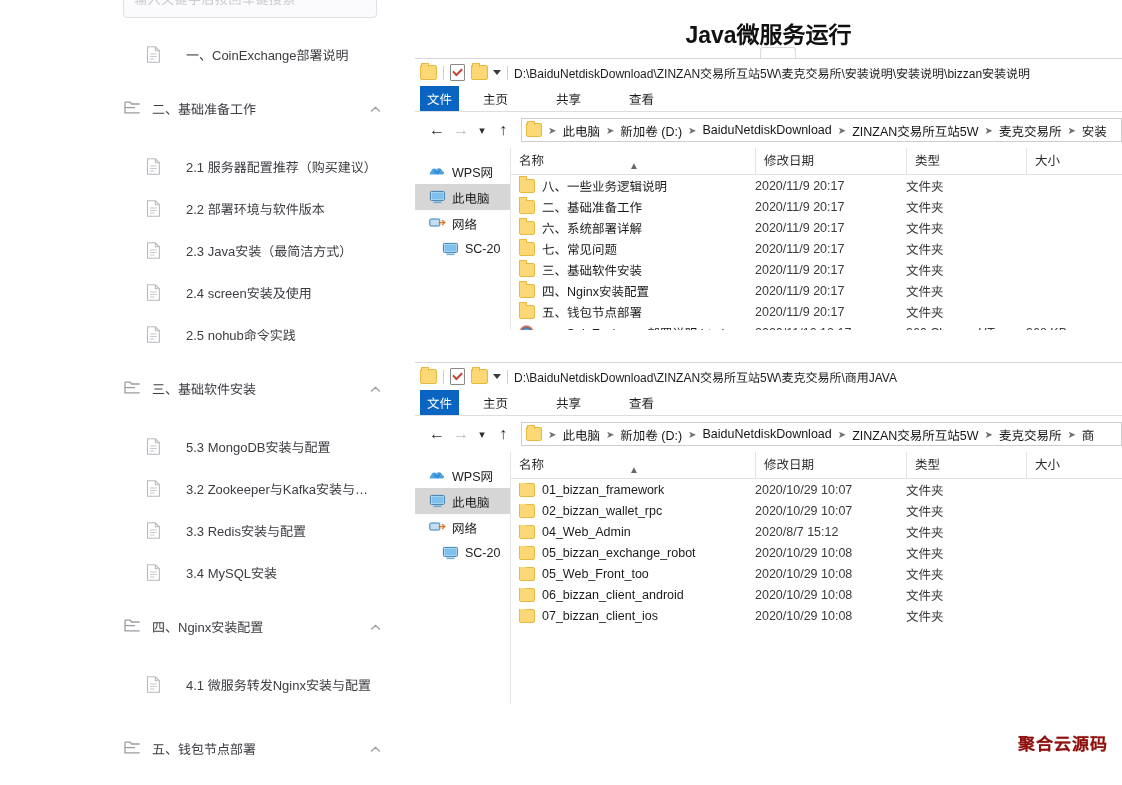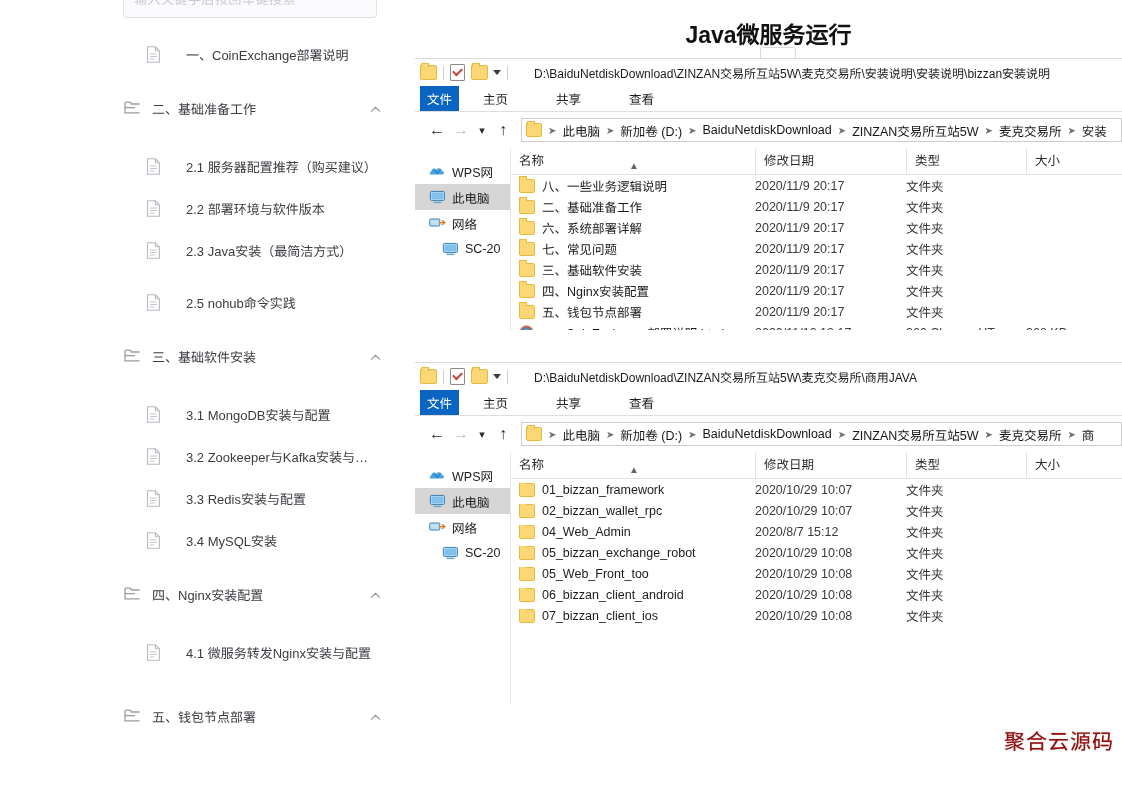--- a/index.html
+++ b/index.html
@@ -180,21 +180,21 @@
     transform: rotate(-45deg);
   }
   .qa-caret {
     width: 0; height: 0;
     border-left: 4px solid transparent;
     border-right: 4px solid transparent;
     border-top: 5px solid #3a3a3a;
     margin-left: 5px;
   }
   .ex-path {
-    margin-left: 20px;
+    margin-left: 0;
     font-size: 12px;
     color: #1c1c1c;
     white-space: nowrap;
     overflow: hidden;
   }
   .ex-ribbon {
     height: 25px;
     display: flex;
     align-items: stretch;
     background: #ffffff;
@@ -375,24 +375,24 @@
   .fi.html {
     background: radial-gradient(circle at 50% 50%, #ffffff 14%, #78c0e8 26%, #3a7fc4 48%, #e8552a 66%, #f4b01c 88%);
     border-radius: 50%;
     width: 13px; height: 13px;
     border: 1px solid #bbb;
   }
 
   
   #watermark {
     position: absolute;
-    right: 8px;
+    right: 14px;
     bottom: 30px;
-    font-size: 21px;
-    font-weight: normal;
+    font-size: 17px;
+    font-weight: bold;
     color: #8f0e0e;
     letter-spacing: 1px;
     font-family: "DejaVu Sans", sans-serif;
     text-shadow: 0 0 1px rgba(140,10,10,.5);
   }
 </style>
 </head>
 <body>
 
 <div id="doc-pane">
@@ -444,20 +444,28 @@
       <div style="height: 10px;"></div>
       <div class="o-row leaf">
         <span class="ic"><svg width="15" height="17" viewBox="0 0 15 17">
             <path d="M1.5 .8 H9.4 L13.4 4.8 V16.2 H1.5 Z" fill="#fff" stroke="#b9b9c0" stroke-width="1.1"></path>
             <path d="M9.4 .8 V4.8 H13.4" fill="none" stroke="#b9b9c0" stroke-width="1.1"></path>
             <path d="M4 8 H10.8 M4 10.5 H10.8 M4 13 H8.6" stroke="#c7c7ce" stroke-width="1"></path>
           </svg></span>
         <span class="lbl">2.3 Java安装（最简洁方式）</span>
       </div>
       <div style="height: 10px;"></div>
+      <div class="o-row leaf">
+        <span class="ic"><svg width="15" height="17" viewBox="0 0 15 17">
+            <path d="M1.5 .8 H9.4 L13.4 4.8 V16.2 H1.5 Z" fill="#fff" stroke="#b9b9c0" stroke-width="1.1"></path>
+            <path d="M9.4 .8 V4.8 H13.4" fill="none" stroke="#b9b9c0" stroke-width="1.1"></path>
+            <path d="M4 8 H10.8 M4 10.5 H10.8 M4 13 H8.6" stroke="#c7c7ce" stroke-width="1"></path>
+          </svg></span>
+        <span class="lbl">2.4 screen安装及使用</span>
+      </div>
       <div style="height: 10px;"></div>
       <div class="o-row leaf">
         <span class="ic"><svg width="15" height="17" viewBox="0 0 15 17">
             <path d="M1.5 .8 H9.4 L13.4 4.8 V16.2 H1.5 Z" fill="#fff" stroke="#b9b9c0" stroke-width="1.1"></path>
             <path d="M9.4 .8 V4.8 H13.4" fill="none" stroke="#b9b9c0" stroke-width="1.1"></path>
             <path d="M4 8 H10.8 M4 10.5 H10.8 M4 13 H8.6" stroke="#c7c7ce" stroke-width="1"></path>
           </svg></span>
         <span class="lbl">2.5 nohub命令实践</span>
       </div>
       <div style="height: 22px;"></div>
@@ -472,21 +480,21 @@
             <path d="M1.4 7.2 L5.5 3.3 L9.6 7.2" fill="none" stroke="#9a9aa2" stroke-width="1.2" stroke-linecap="round"></path>
           </svg></span>
       </div>
       <div style="height: 26px;"></div>
       <div class="o-row leaf">
         <span class="ic"><svg width="15" height="17" viewBox="0 0 15 17">
             <path d="M1.5 .8 H9.4 L13.4 4.8 V16.2 H1.5 Z" fill="#fff" stroke="#b9b9c0" stroke-width="1.1"></path>
             <path d="M9.4 .8 V4.8 H13.4" fill="none" stroke="#b9b9c0" stroke-width="1.1"></path>
             <path d="M4 8 H10.8 M4 10.5 H10.8 M4 13 H8.6" stroke="#c7c7ce" stroke-width="1"></path>
           </svg></span>
-        <span class="lbl">3.1 MongoDB安装与配置</span>
+        <span class="lbl">5.3 MongoDB安装与配置</span>
       </div>
       <div style="height: 10px;"></div>
       <div class="o-row leaf">
         <span class="ic"><svg width="15" height="17" viewBox="0 0 15 17">
             <path d="M1.5 .8 H9.4 L13.4 4.8 V16.2 H1.5 Z" fill="#fff" stroke="#b9b9c0" stroke-width="1.1"></path>
             <path d="M9.4 .8 V4.8 H13.4" fill="none" stroke="#b9b9c0" stroke-width="1.1"></path>
             <path d="M4 8 H10.8 M4 10.5 H10.8 M4 13 H8.6" stroke="#c7c7ce" stroke-width="1"></path>
           </svg></span>
         <span class="lbl">3.2 Zookeeper与Kafka安装与…</span>
       </div>

